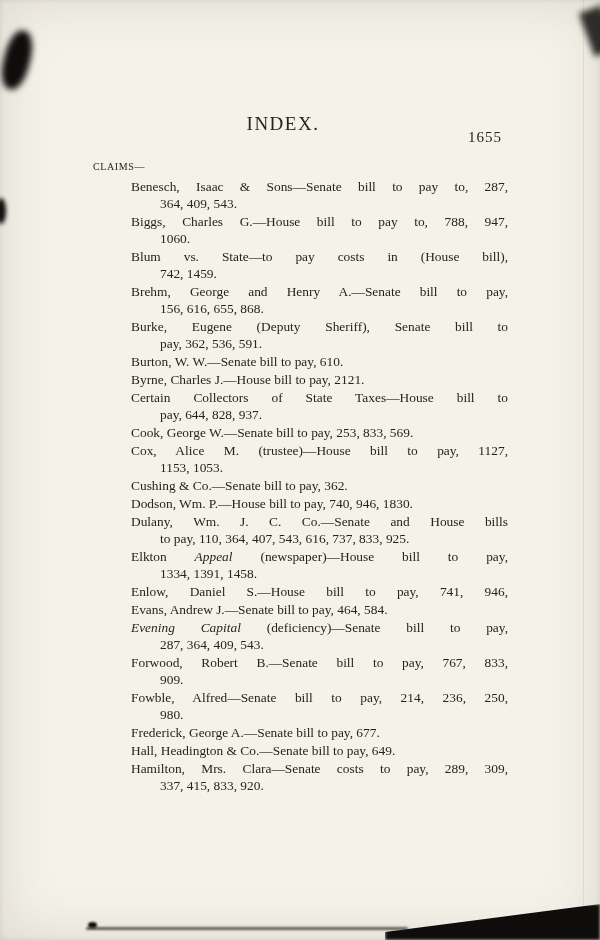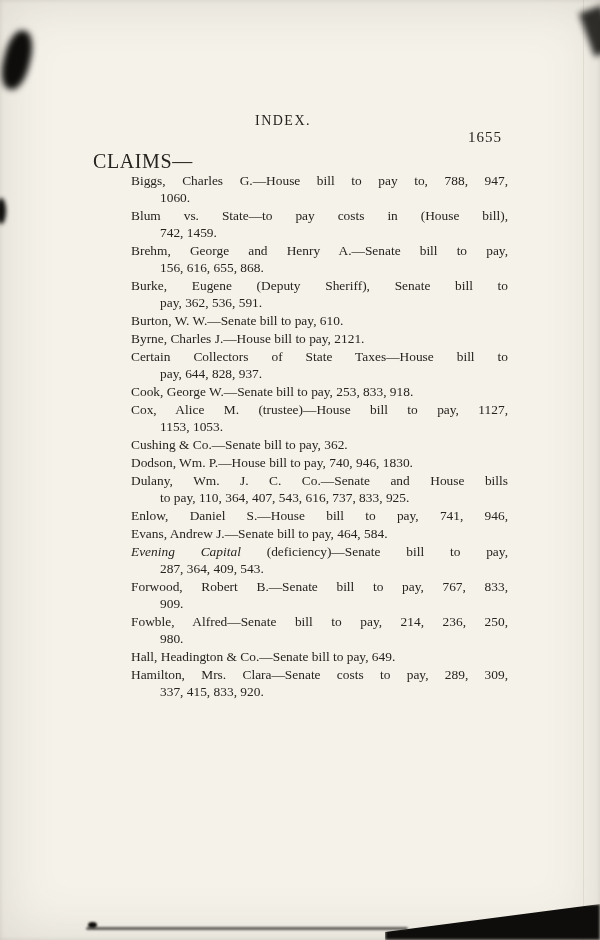--- a/index.html
+++ b/index.html
@@ -48,29 +48,29 @@
     left: 88px; bottom: 12px; width: 9px; height: 6px;
     border-radius: 50%; filter: blur(1px);
   }
 
   .page-content {
     position: absolute; left: 92px; top: 113px; width: 416px;
   }
   .header-row { position: relative; height: 19px; }
   .index-title {
     position: absolute; left: calc(50% - 17px); transform: translateX(-50%);
-    font-size: 14px; letter-spacing: 1.5px;
+    font-size: 19px; letter-spacing: 1.5px;
   }
   .page-number {
     position: absolute; right: 6px; top: 16px;
     font-size: 15px; letter-spacing: 1px;
   }
   .claims-heading {
-    margin-top: 20px; margin-left: 1px;
-    font-size: 20px; letter-spacing: .6px; line-height: 18px;
+    margin-top: 26px; margin-left: 1px;
+    font-size: 10px; letter-spacing: .6px; line-height: 18px;
   }
   .entries {
     margin-top: 2px; margin-left: 39px; width: 377px;
     font-size: 13.4px; line-height: 17px;
   }
   .entry { margin: 0 0 1px 0; }
   .entry .line { white-space: normal; }
   .entry .line.cont { padding-left: 29px; }
   .entry .line.justify { text-align: justify; text-align-last: justify; }
   .italic { font-style: italic; }
@@ -89,20 +89,24 @@
 <div class="art art-bottom-dot"></div>
 
 <div class="page-content">
   <div class="header-row">
     <span class="index-title">INDEX.</span>
     <span class="page-number">1655</span>
   </div>
   <div class="claims-heading">CLAIMS—</div>
   <div class="entries">
       <div class="entry">
+        <div class="line justify"><span>Benesch, Isaac &amp; Sons—Senate bill to pay to, 287,</span></div>
+        <div class="line cont"><span>364, 409, 543.</span></div>
+      </div>
+      <div class="entry">
         <div class="line justify"><span>Biggs, Charles G.—House bill to pay to, 788, 947,</span></div>
         <div class="line cont"><span>1060.</span></div>
       </div>
       <div class="entry">
         <div class="line justify"><span>Blum vs. State—to pay costs in (House bill),</span></div>
         <div class="line cont"><span>742, 1459.</span></div>
       </div>
       <div class="entry">
         <div class="line justify"><span>Brehm, George and Henry A.—Senate bill to pay,</span></div>
         <div class="line cont"><span>156, 616, 655, 868.</span></div>
@@ -115,55 +119,62 @@
         <div class="line"><span>Burton, W. W.—Senate bill to pay, 610.</span></div>
       </div>
       <div class="entry">
         <div class="line"><span>Byrne, Charles J.—House bill to pay, 2121.</span></div>
       </div>
       <div class="entry">
         <div class="line justify"><span>Certain Collectors of State Taxes—House bill to</span></div>
         <div class="line cont"><span>pay, 644, 828, 937.</span></div>
       </div>
       <div class="entry">
-        <div class="line"><span>Cook, George W.—Senate bill to pay, 253, 833, 918.</span></div>
+        <div class="line"><span>Cook, George W.—Senate bill to pay, 253, 833, 569.</span></div>
       </div>
       <div class="entry">
         <div class="line justify"><span>Cox, Alice M. (trustee)—House bill to pay, 1127,</span></div>
         <div class="line cont"><span>1153, 1053.</span></div>
       </div>
       <div class="entry">
         <div class="line"><span>Cushing &amp; Co.—Senate bill to pay, 362.</span></div>
       </div>
       <div class="entry">
         <div class="line"><span>Dodson, Wm. P.—House bill to pay, 740, 946, 1830.</span></div>
       </div>
       <div class="entry">
         <div class="line justify"><span>Dulany, Wm. J. C. Co.—Senate and House bills</span></div>
         <div class="line cont"><span>to pay, 110, 364, 407, 543, 616, 737, 833, 925.</span></div>
+      </div>
+      <div class="entry">
+        <div class="line justify"><span>Elkton </span><span class="italic">Appeal</span><span> (newspaper)—House bill to pay,</span></div>
+        <div class="line cont"><span>1334, 1391, 1458.</span></div>
       </div>
       <div class="entry">
         <div class="line justify"><span>Enlow, Daniel S.—House bill to pay, 741, 946,</span></div>
       </div>
       <div class="entry">
         <div class="line"><span>Evans, Andrew J.—Senate bill to pay, 464, 584.</span></div>
       </div>
       <div class="entry">
         <div class="line justify"><span class="italic">Evening Capital</span><span> (deficiency)—Senate bill to pay,</span></div>
         <div class="line cont"><span>287, 364, 409, 543.</span></div>
       </div>
       <div class="entry">
         <div class="line justify"><span>Forwood, Robert B.—Senate bill to pay, 767, 833,</span></div>
         <div class="line cont"><span>909.</span></div>
       </div>
       <div class="entry">
         <div class="line justify"><span>Fowble, Alfred—Senate bill to pay, 214, 236, 250,</span></div>
         <div class="line cont"><span>980.</span></div>
       </div>
       <div class="entry">
+        <div class="line"><span>Frederick, George A.—Senate bill to pay, 677.</span></div>
+      </div>
+      <div class="entry">
         <div class="line"><span>Hall, Headington &amp; Co.—Senate bill to pay, 649.</span></div>
       </div>
       <div class="entry">
         <div class="line justify"><span>Hamilton, Mrs. Clara—Senate costs to pay, 289, 309,</span></div>
         <div class="line cont"><span>337, 415, 833, 920.</span></div>
       </div>
     </div>
 </div>
 
 </body></html>

